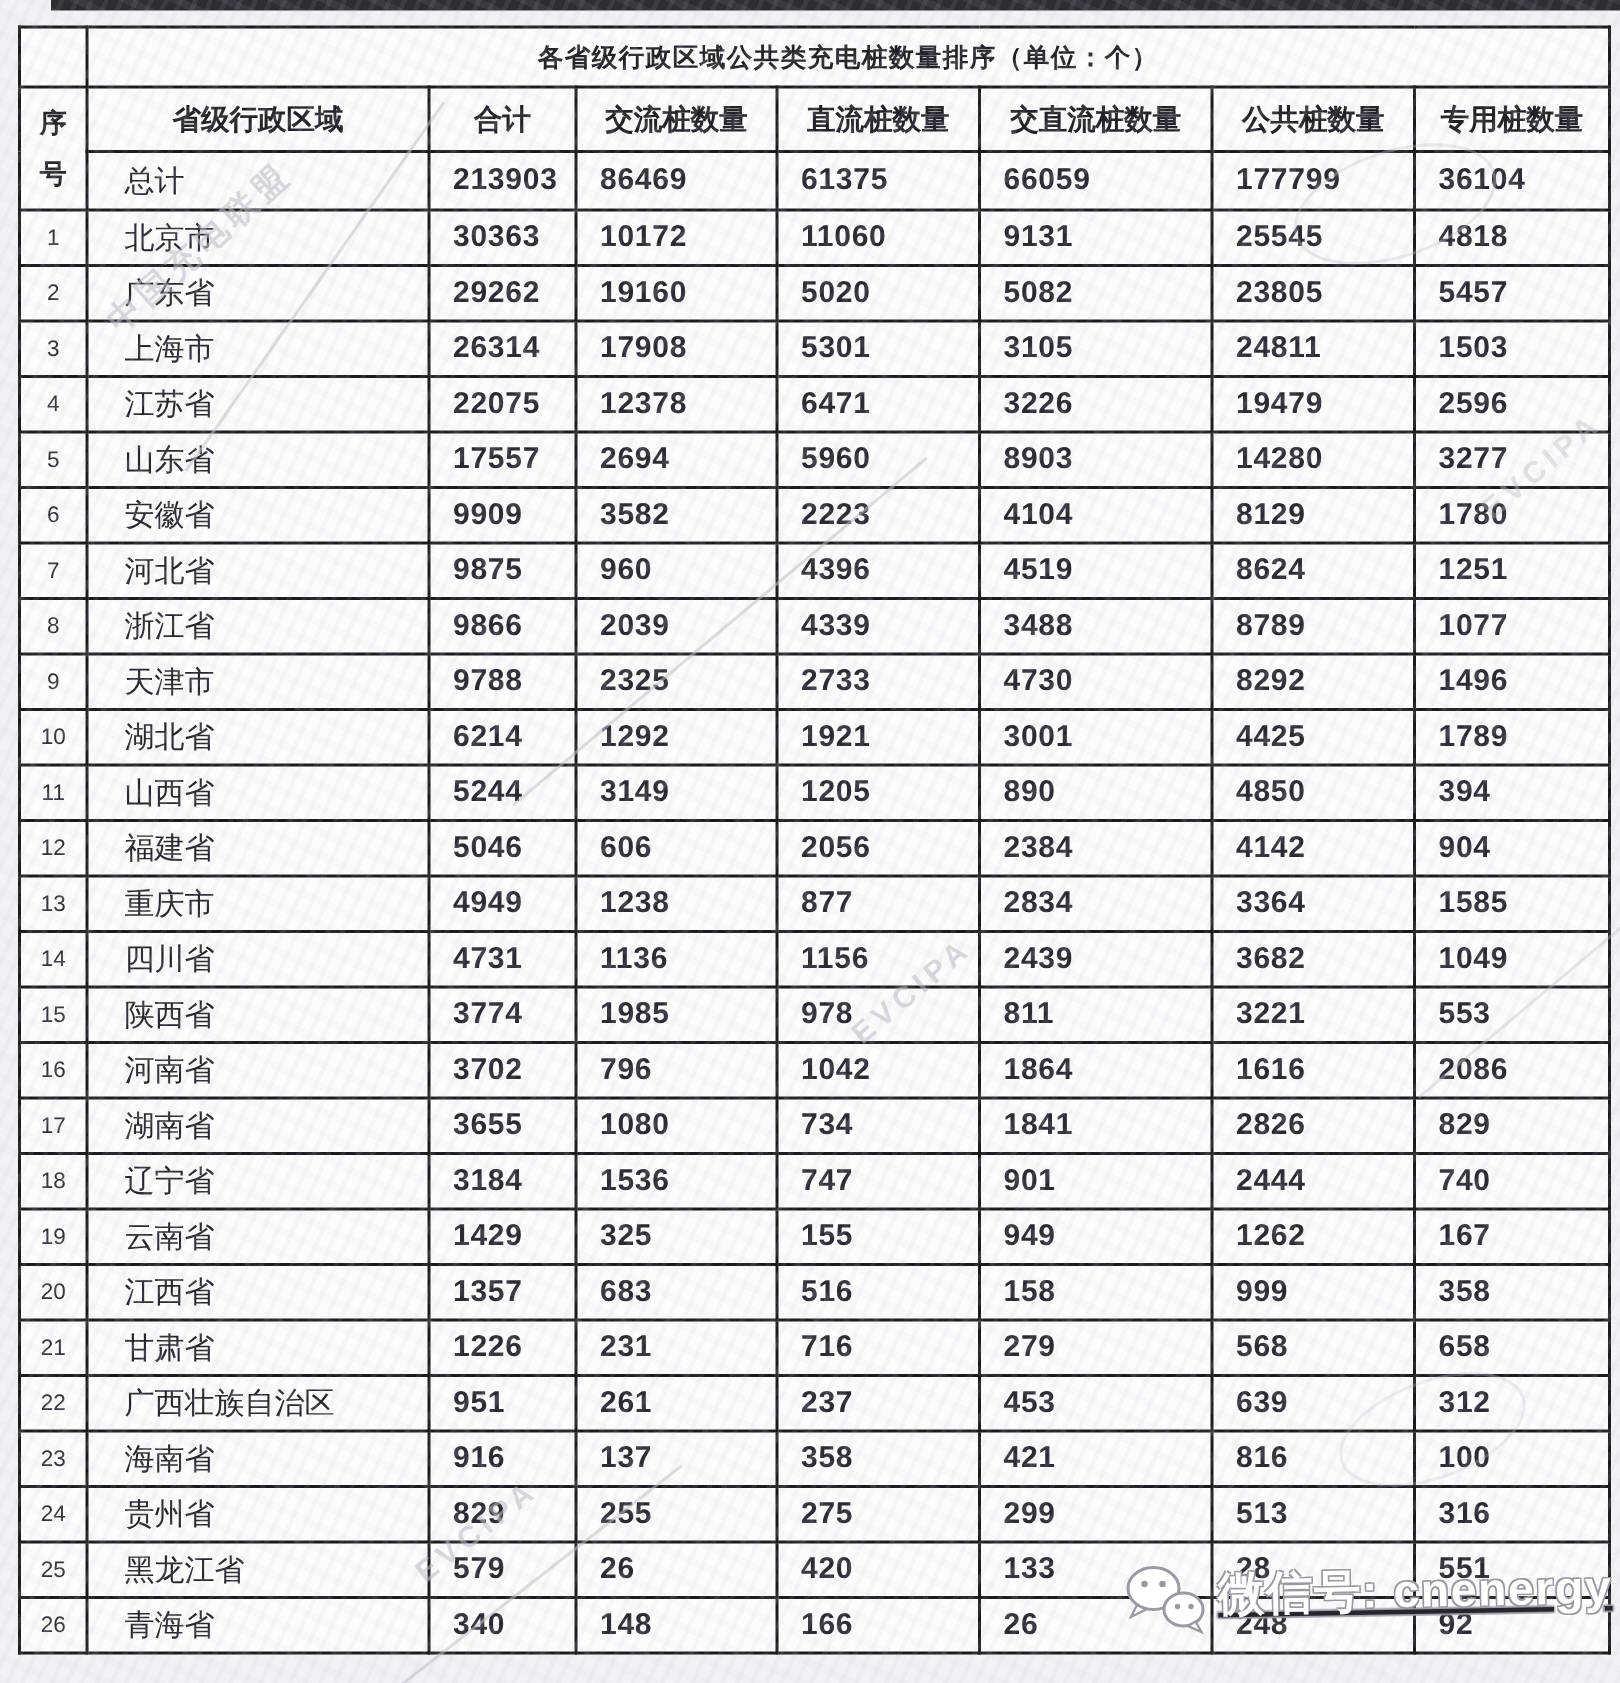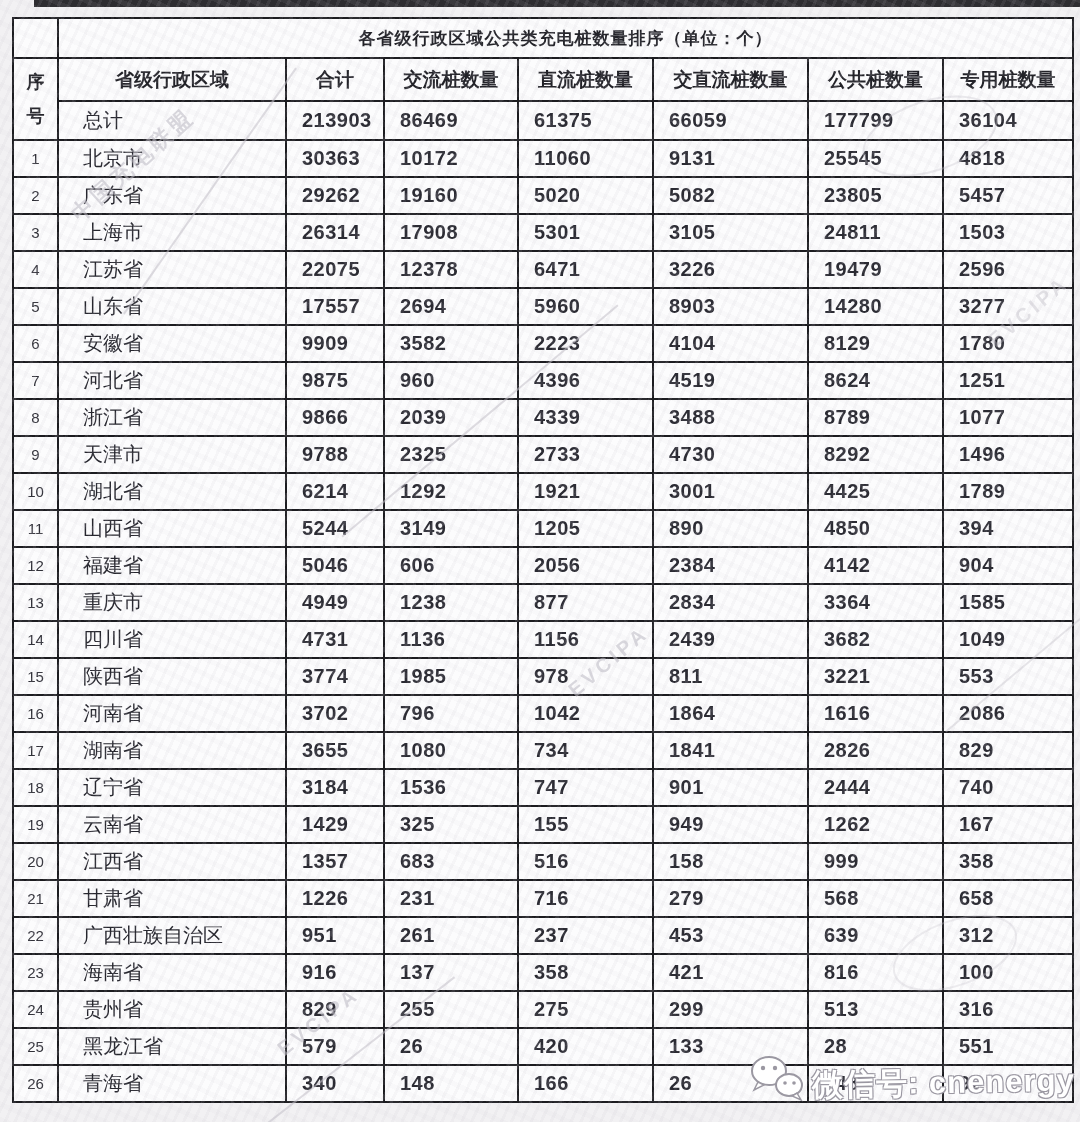--- a/index.html
+++ b/index.html
@@ -75,21 +75,21 @@
   }
   .wm-text{ font-size:24px; letter-spacing:4px; font-weight:700; }
   .wm-slash{ height:2px; background:#c3c0c9; }
   .wm-ellipse{
     border:2px solid #c6c3cc; border-radius:50%;
     background:transparent;
   }
   
   .wechat{
     position:absolute; left:748px; top:1040px; width:330px; height:64px;
-    display:flex; align-items:flex-end; z-index:6; pointer-events:none;
+    display:flex; align-items:flex-start; z-index:6; pointer-events:none;text-decoration:underline;
   }
   .wechat-text{
     font-size:31px; font-weight:700; color:#ffffff;
     letter-spacing:1px; transform:rotate(-1deg);
     text-shadow:
       -1px -1px 0 #9b98a2, 1px -1px 0 #9b98a2,
       -1px  1px 0 #9b98a2, 1px  1px 0 #9b98a2;
     margin-left:6px;
   }
 </style>

